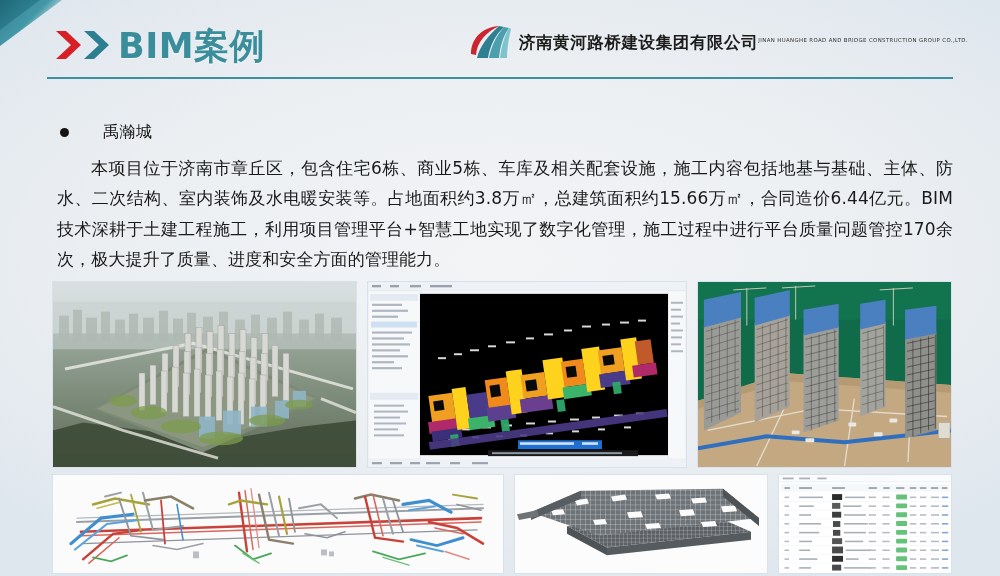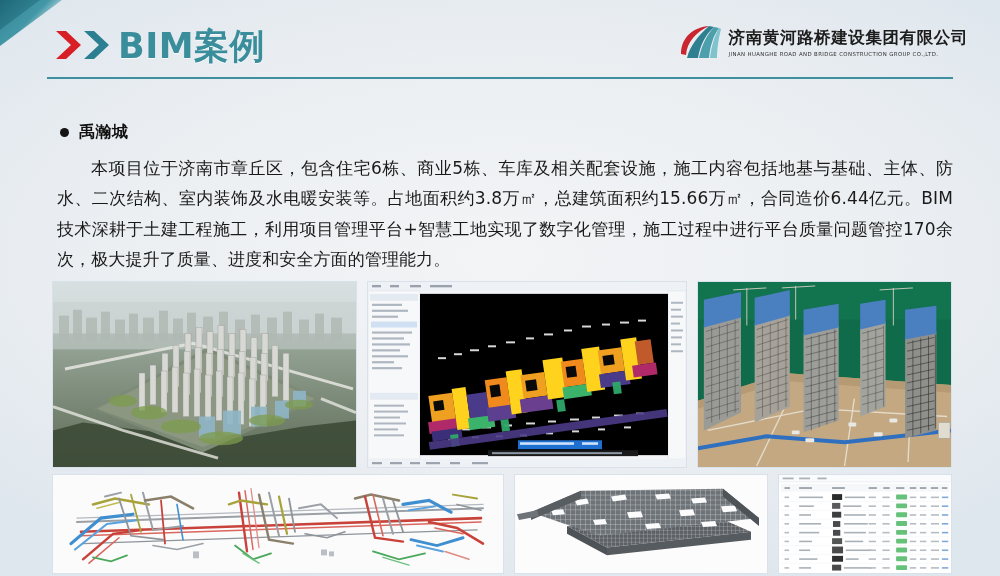--- a/index.html
+++ b/index.html
@@ -36,33 +36,33 @@
     font-family:"DejaVu Sans","Liberation Sans",sans-serif;
     text-shadow:0 1px 0 rgba(255,255,255,.7);
   }
   .rule{
     position:absolute;left:47px;top:77px;width:906px;height:2px;
     background:#3e8fa0;
   }
   
   .logo{position:absolute;right:28px;top:24px;display:flex;align-items:center;gap:7px;}
   .logo-mark{width:44px;height:38px;position:relative;flex:0 0 auto;}
-  .logo-text{display:flex;flex-direction:column;justify-content:center;}
+  .logo-text{display:flex;flex-direction:row;justify-content:center;}
   .logo-cn{
     font-size:16.5px;font-weight:bold;color:#1c1c1c;letter-spacing:.6px;
     line-height:1.1;white-space:nowrap;
   }
   .logo-en{
     font-size:5.4px;color:#333;letter-spacing:.38px;white-space:nowrap;
     margin-top:3px;
   }
   
   .bullet-row{position:absolute;left:60px;top:122px;display:flex;align-items:center;gap:10px;}
   .bullet-dot{width:9px;height:9px;border-radius:50%;background:#141414;flex:0 0 auto;}
-  .bullet-label{font-size:16px;font-weight:bold;color:#111;letter-spacing:.5px;}
+  .bullet-label{font-size:16px;font-weight:normal;color:#111;letter-spacing:.5px;margin-left:24px;}
   .para{
     position:absolute;left:57px;top:153px;width:896px;
     font-size:17px;line-height:1.78;color:#1a1a1a;text-align:justify;
     text-indent:2em;letter-spacing:.1px;
   }
   
   .row1{position:absolute;left:52px;top:281px;width:900px;height:187px;display:flex;gap:10px;}
   .row2{position:absolute;left:52px;top:474px;width:900px;height:100px;display:flex;gap:10px;}
   .shot{position:relative;overflow:hidden;background:#fff;border:1px solid #d9e2ea;}
   .shot.aerial{flex:0 0 303px;}

